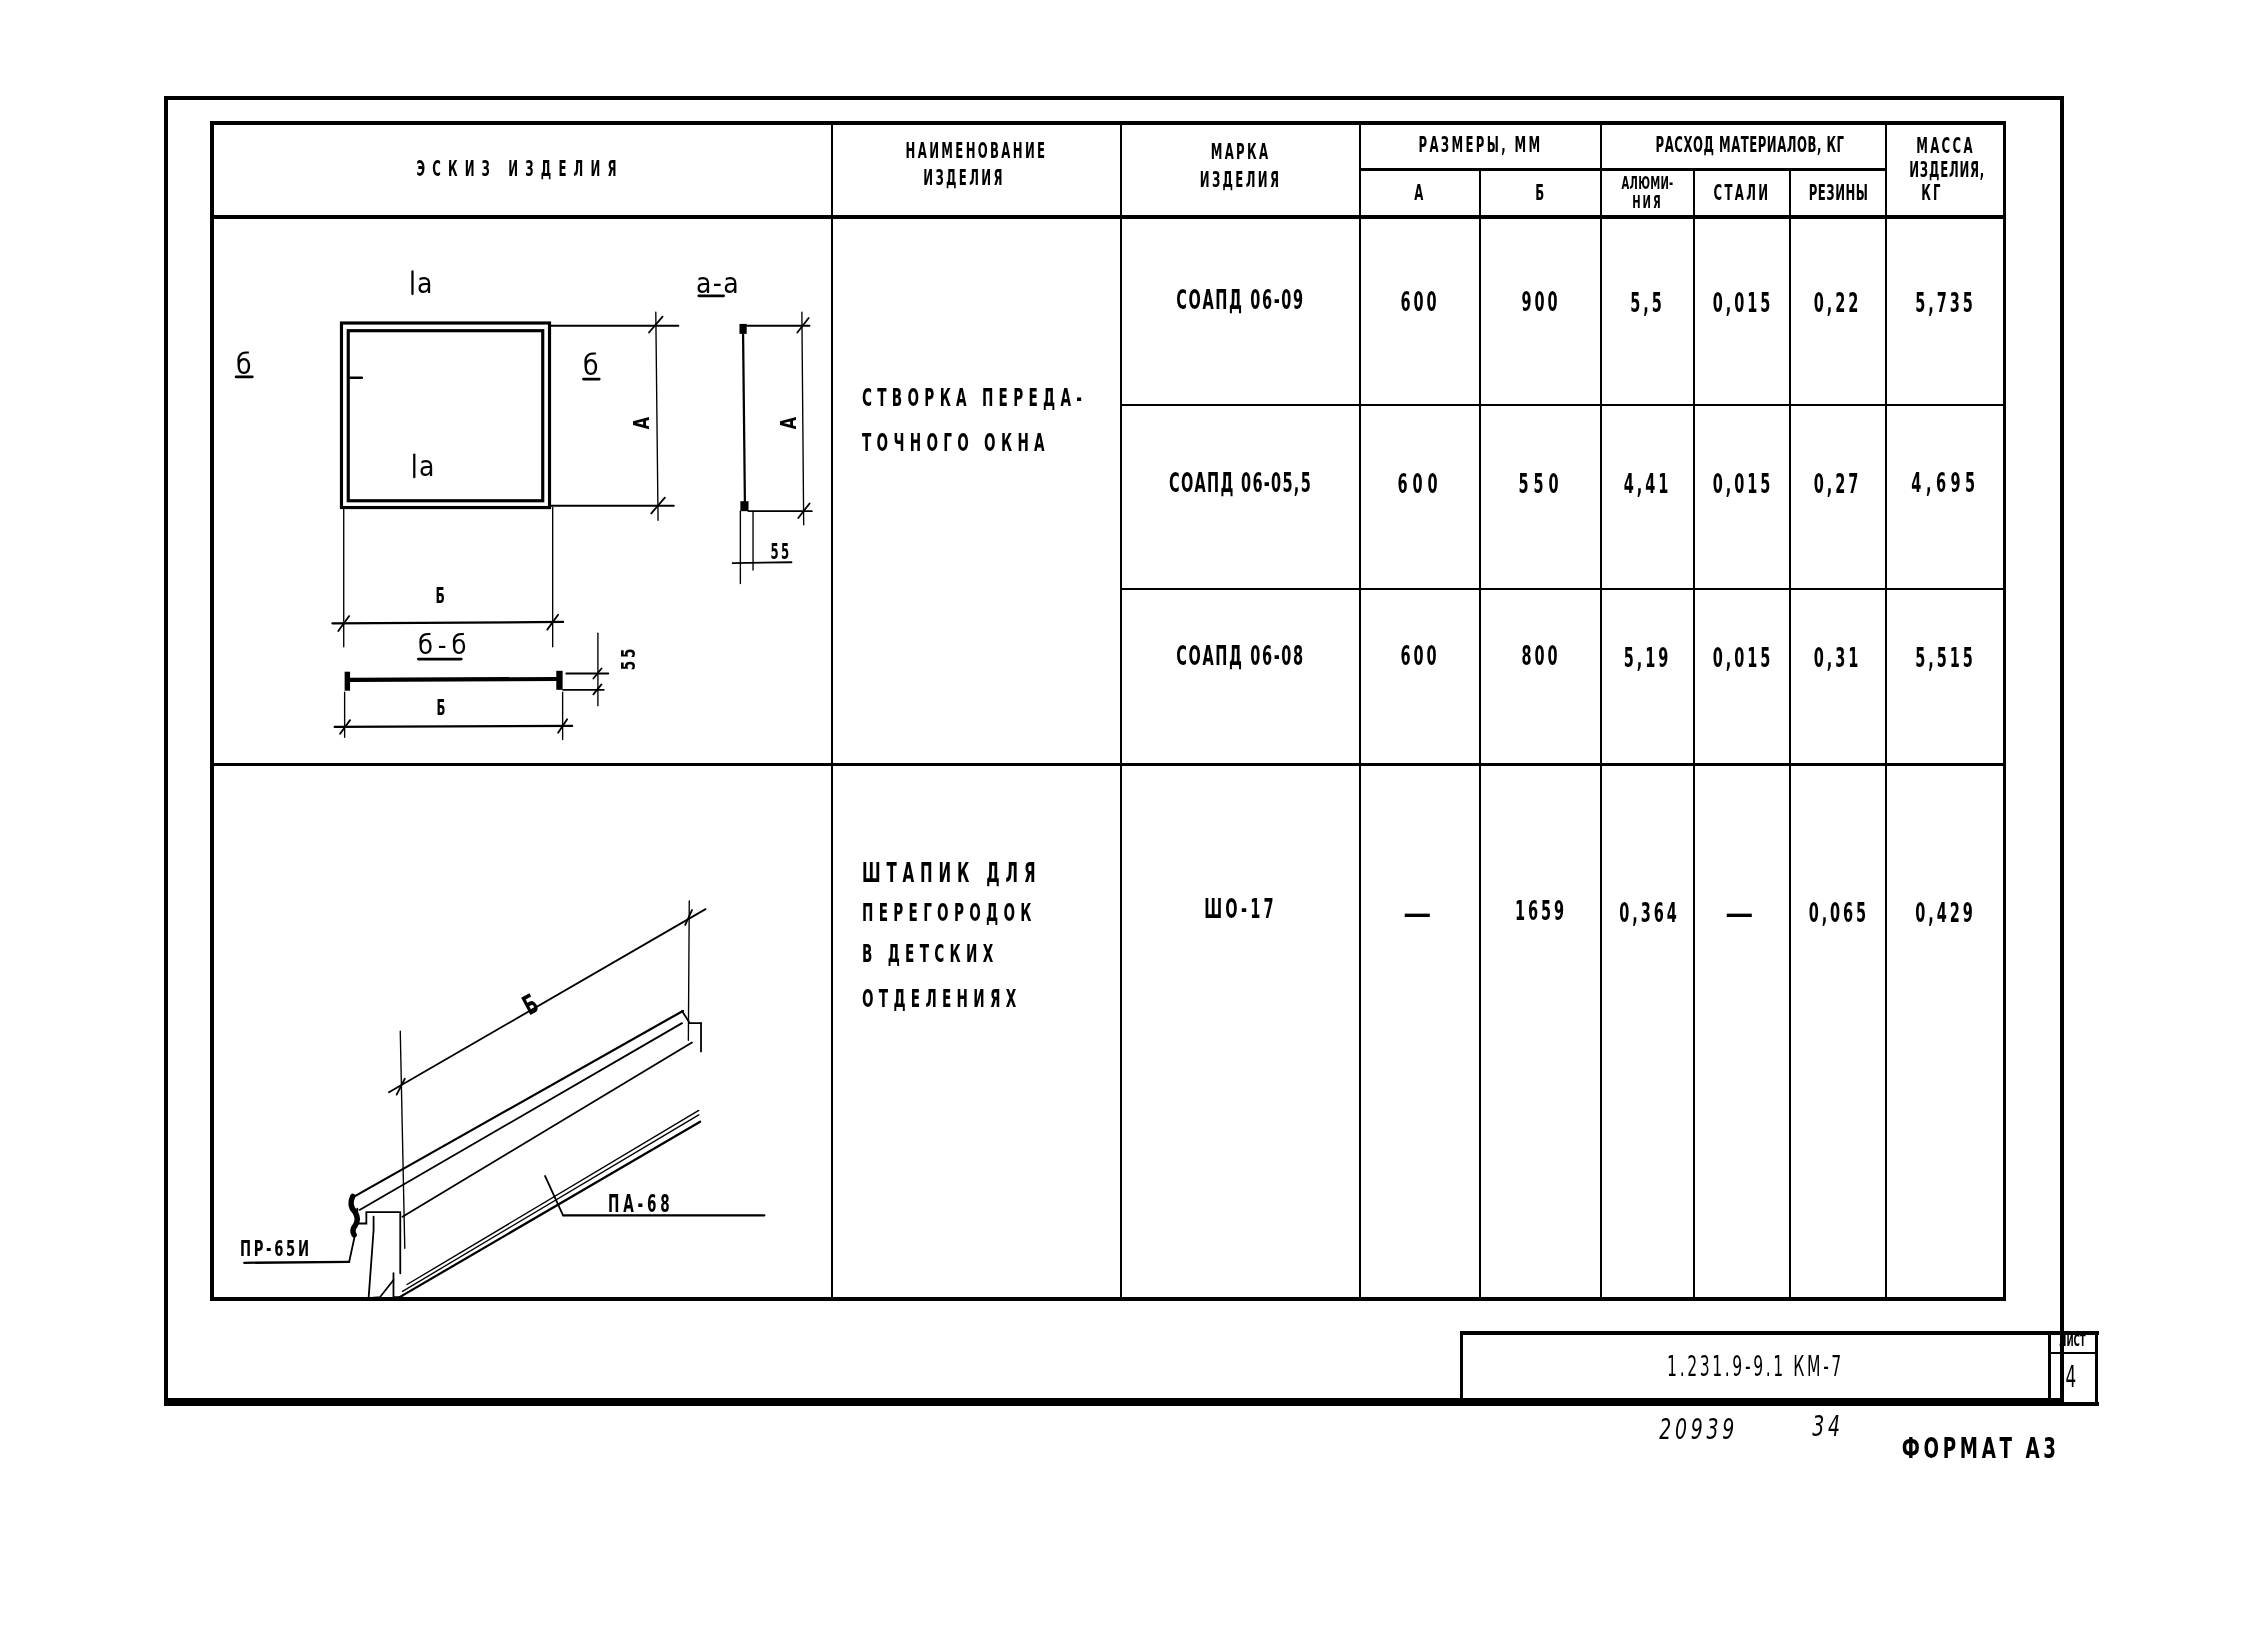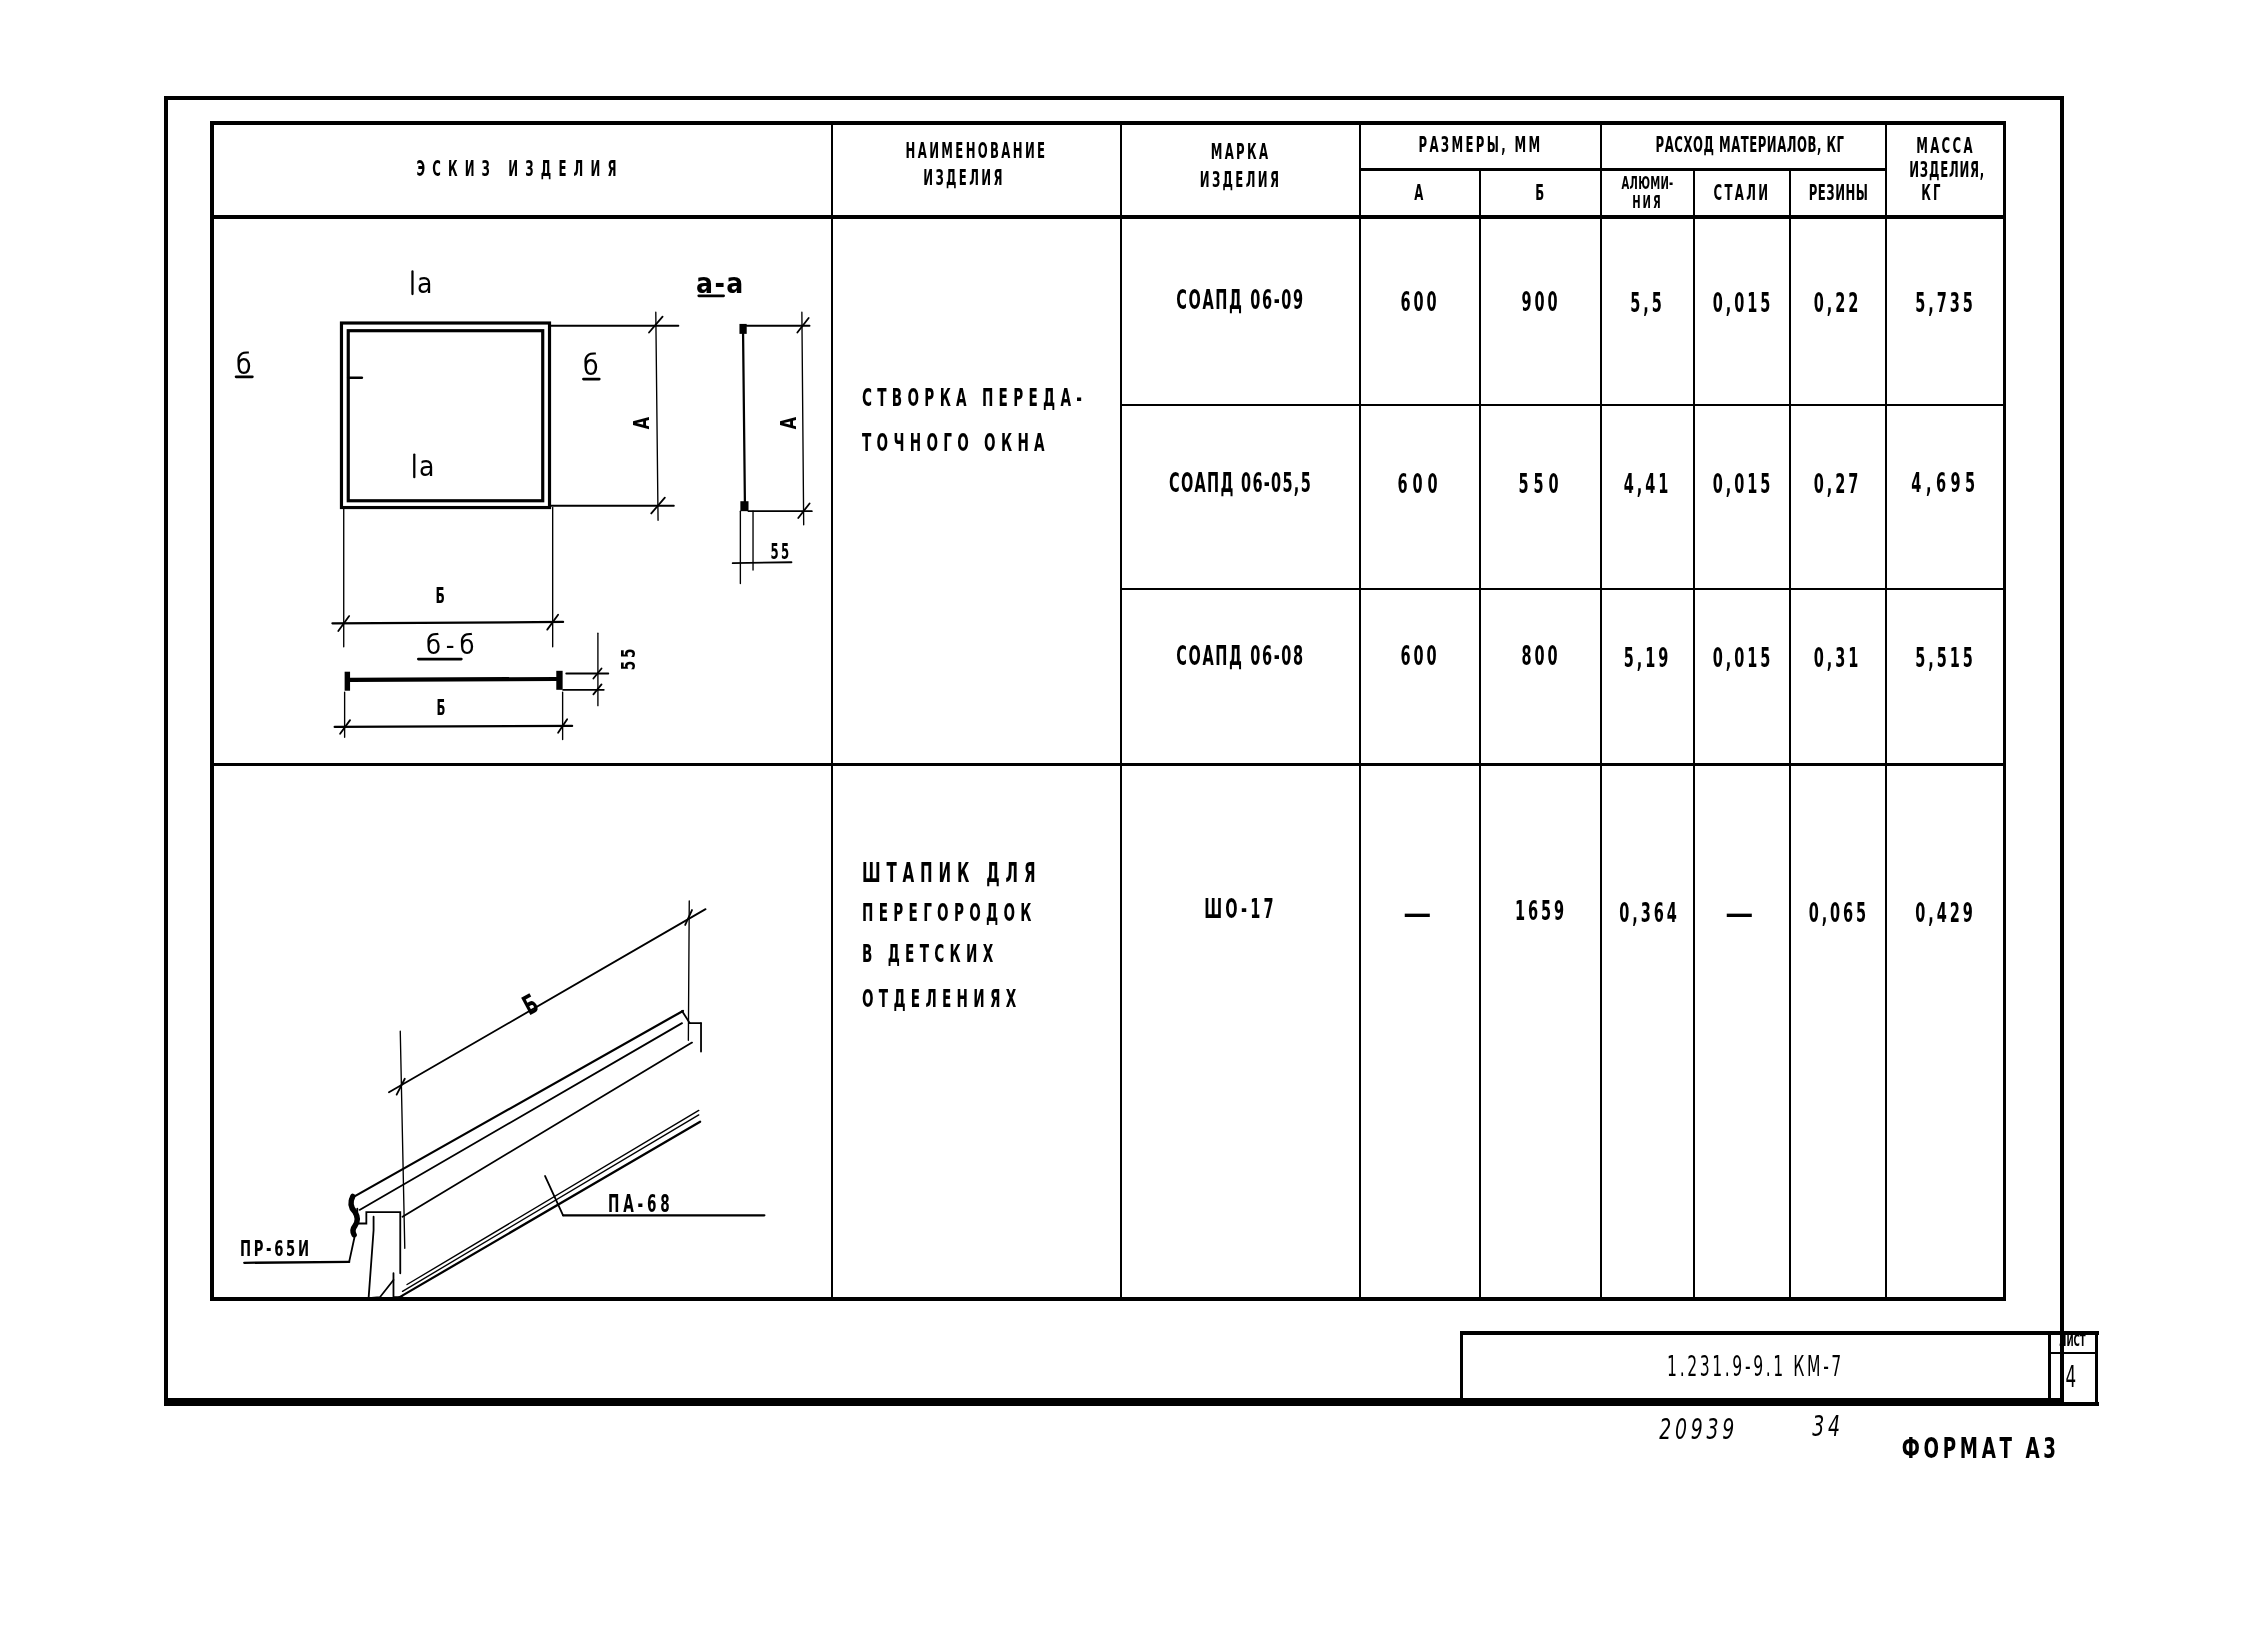--- a/index.html
+++ b/index.html
@@ -158,29 +158,29 @@
     <line x1="1312" y1="1535" x2="1330" y2="1513" stroke-width="4"></line>
     <line x1="762" y1="1530" x2="762" y2="1630" stroke-width="3"></line>
     <line x1="1244" y1="1530" x2="1244" y2="1635" stroke-width="3"></line>
     <line x1="740" y1="1607" x2="1265" y2="1605" stroke-width="5"></line>
     <line x1="752" y1="1622" x2="774" y2="1592" stroke-width="4"></line>
     <line x1="1234" y1="1620" x2="1254" y2="1590" stroke-width="4"></line>
   </g>
 </svg>
 <div class="txt" style="left:417px; top:267px; font-size:28px; font-weight:normal; text-transform:none; transform:none;">а</div>
 <div class="txt" style="left:419px; top:450px; font-size:28px; font-weight:normal; text-transform:none; transform:none;">а</div>
-<div class="txt" style="left:696px; top:267px; font-size:28px; font-weight:bold; text-transform:none; transform:none; letter-spacing:0.05em;">а-а</div>
+<div class="txt" style="left:696px; top:267px; font-size:28px; font-weight:normal; text-transform:none; transform:none; letter-spacing:0.05em;">а-а</div>
 <div class="txt" style="left:236px; top:348px; font-size:28px; font-weight:normal; text-transform:none; transform:none;">б</div>
 
 <div class="txt" style="left:583px; top:349px; font-size:28px; font-weight:normal; text-transform:none; transform:none;">б</div>
 <div class="txt" style="left:632px; top:409px; font-size:22px; transform:rotate(-90deg) scaleX(0.8);">А</div>
 <div class="txt" style="left:779px; top:409px; font-size:22px; transform:rotate(-90deg) scaleX(0.8);">А</div>
 <div class="txt" style="left:764px; top:540px; font-size:21px;">55</div>
 <div class="txt" style="left:432px; top:583px; font-size:22px;">Б</div>
-<div class="txt" style="left:418px; top:629px; font-size:27px; font-weight:normal; text-transform:none; transform:none;margin-left:8px;">б-б</div>
+<div class="txt" style="left:418px; top:629px; font-size:27px; font-weight:normal; text-transform:none; transform:none;">б-б</div>
 <div class="txt" style="left:613px; top:647px; font-size:19px; transform:rotate(-90deg) scaleX(0.8);">55</div>
 <div class="txt" style="left:433px; top:696px; font-size:21px;">Б</div>
 
 <svg class="sk" width="2279" height="1627" viewBox="0 0 5039 3597">
   <g stroke="#000" fill="none" stroke-width="4" stroke-linecap="round">
 
     <line x1="860" y1="2415" x2="1560" y2="2010" stroke-width="4"></line>
     <line x1="885" y1="2280" x2="895" y2="2760" stroke-width="3"></line>
     <line x1="1524" y1="1992" x2="1522" y2="2300" stroke-width="3"></line>
     <line x1="877" y1="2420" x2="895" y2="2385" stroke-width="4"></line>

